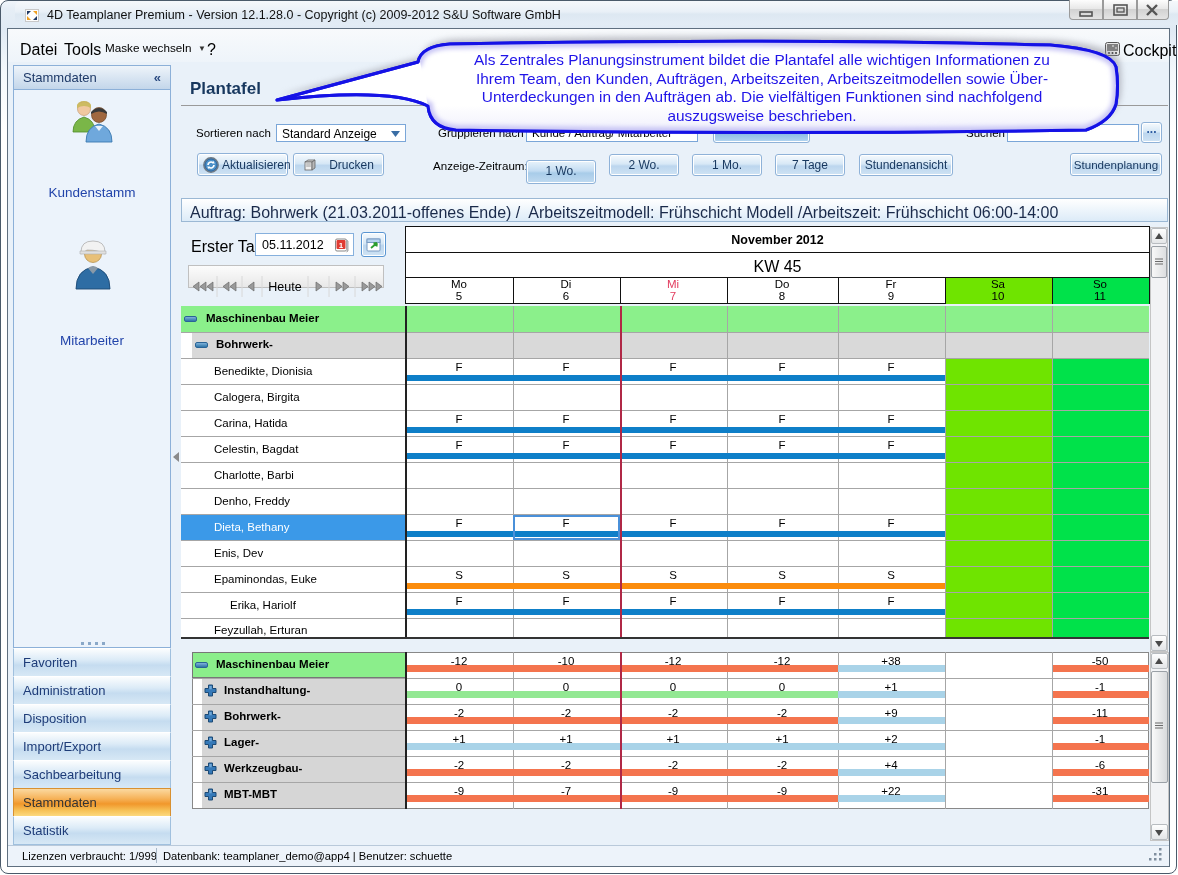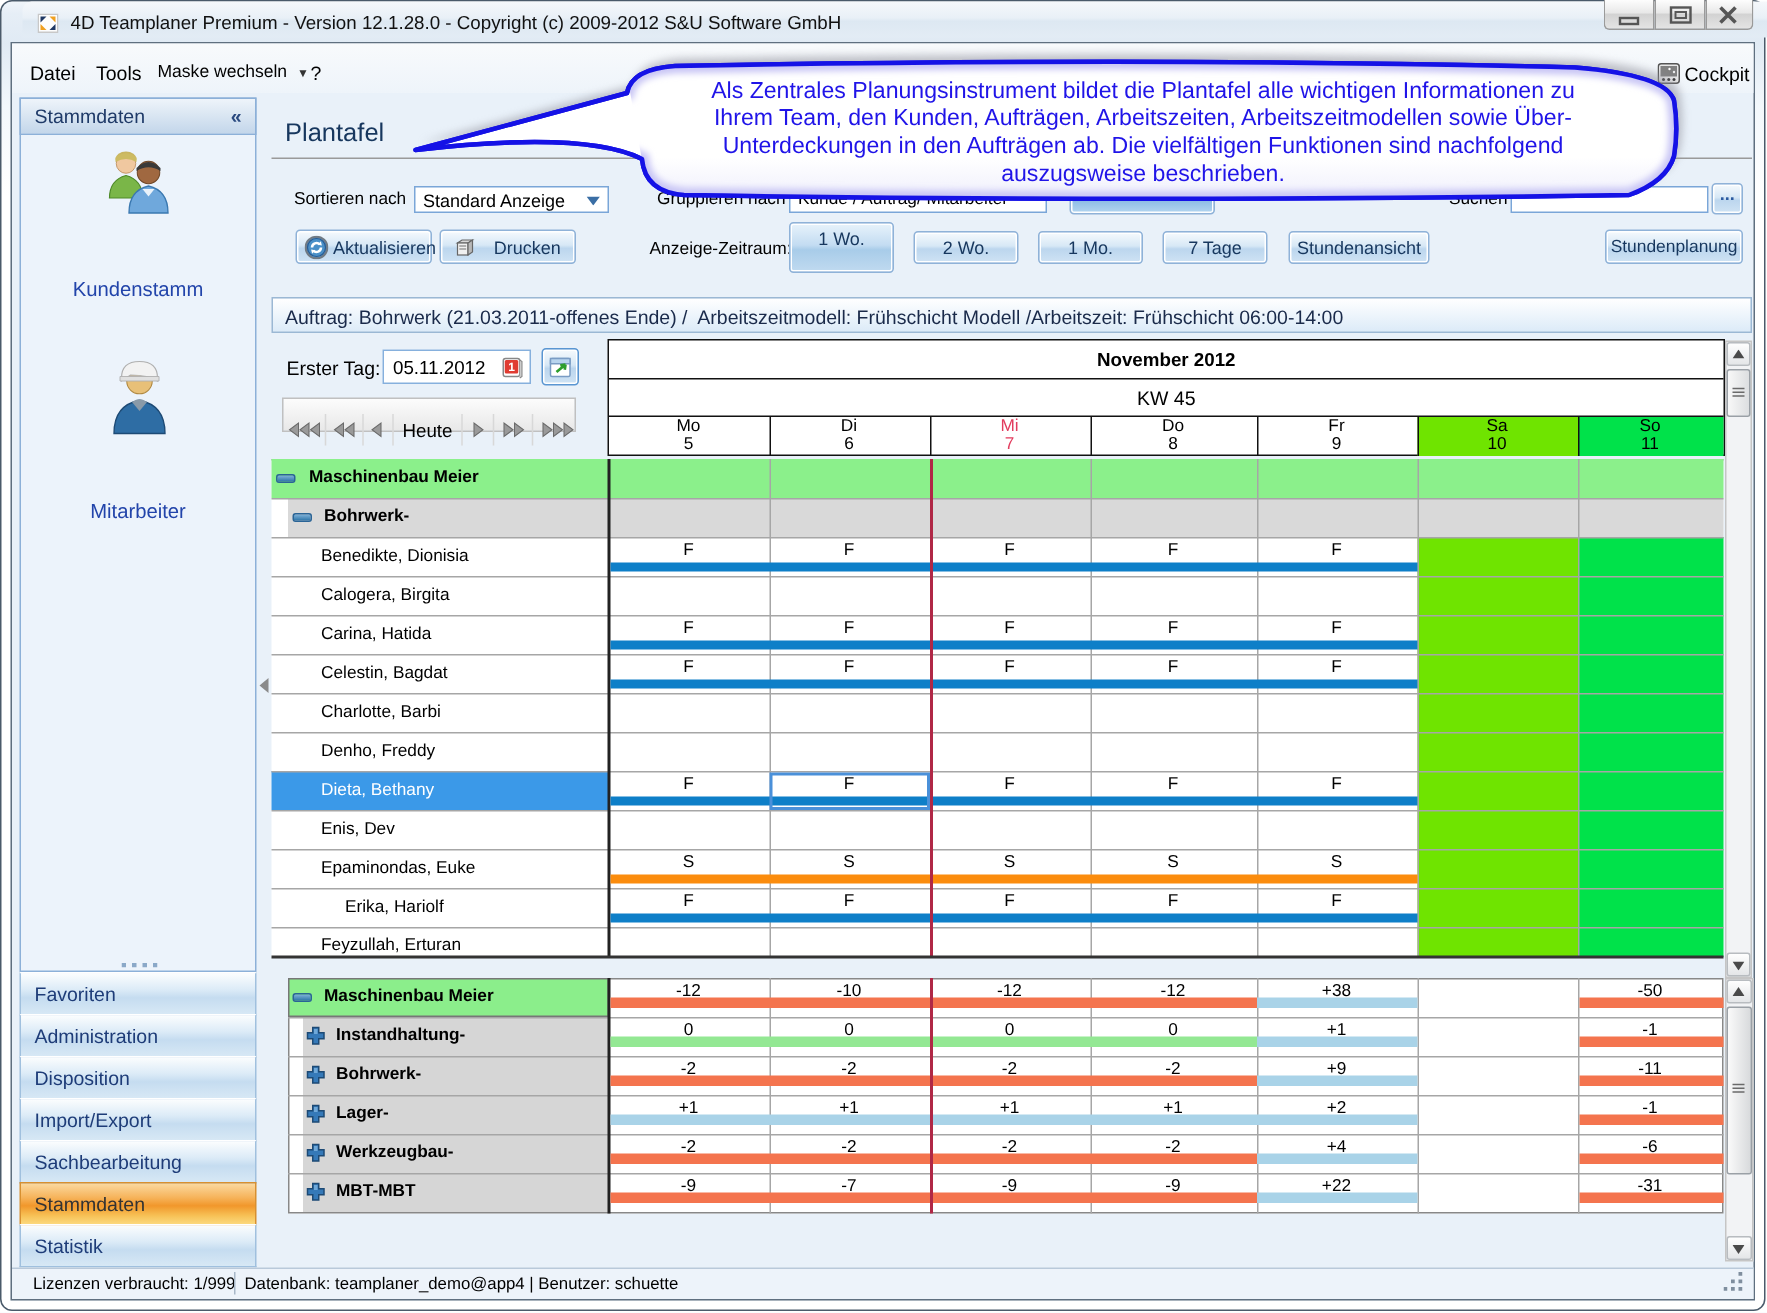--- a/index.html
+++ b/index.html
@@ -13,21 +13,21 @@
 .winbtn { position:absolute; top:0px; height:20px; border:1px solid #9a9a9a; border-top:none;
   background:linear-gradient(#fdfdfd,#e8e8e8 45%,#d2d2d2 50%,#e4e4e4); }
 #client { position:absolute; left:7px; top:28px; width:1163px; height:839px; background:#e9f1f9; border:1px solid #5f6f7f; }
 #menubar { position:absolute; left:8px; top:29px; width:1161px; height:33px; background:linear-gradient(#f8fafc,#eef4fa); font-size:12px; color:#111; }
 #panel { position:absolute; left:13px; top:65px; width:158px; height:583px; background:#ecf3fb; border:1px solid #8cb0d8; }
 #panelhdr { position:absolute; left:13px; top:65px; width:158px; height:25px; background:linear-gradient(#eef4fa,#c3d6ea); border:1px solid #8cb0d8; color:#1f3a68; font-size:13px; }
 .navitem { position:absolute; left:13px; width:158px; height:29px; border:1px solid #a0c0de; border-top:1px solid #ffffff;
   background:linear-gradient(#fbfdfe,#dcebf7 40%,#c5dcf0 60%,#d7e8f5); color:#1e3c78; font-size:13px; line-height:27px; padding-left:9px; }
 #statusbar { position:absolute; left:8px; top:845px; width:1161px; height:21px; background:#edf3fa; border-top:1px solid #b9c9da; font-size:12px; color:#111; }
 
-.lbl { position:absolute; font-size:13px; color:#000; white-space:nowrap; }
+.lbl { position:absolute; font-size:16px; color:#000; white-space:nowrap; }
 .btn { position:absolute; border:1px solid #8fb2d8; border-radius:3px; color:#17375e; font-size:12px; text-align:center;
   background:linear-gradient(#f6fafd,#d7e8f6 45%,#bcd6ee 55%,#cfe3f4); box-shadow:inset 0 0 0 1px #fff; }
 .input { position:absolute; background:#fff; border:1px solid #7aa6d8; font-size:12px; color:#000; }
 
 
 .vline { position:absolute; width:1px; background:#a6a6a6; }
 .hline { position:absolute; height:1px; background:#a6a6a6; }
 .bar { position:absolute; height:6px; }
 .fletter { position:absolute; width:60px; margin-left:-30px; text-align:center; font-size:11.5px; color:#000; }
 .gname { position:absolute; font-size:11.5px; color:#000; white-space:nowrap; }
@@ -121,21 +121,21 @@
 
   <svg class="abs" style="left:172px;top:452px" width="8" height="10" viewBox="0 0 8 10">
     <polygon points="7,0 7,10 1,5" fill="#8a8a8a"></polygon>
   </svg>
 
   <div id="statusbar"></div>
   <span class="lbl" style="left:22px;top:850px;font-size:11.2px;">Lizenzen verbraucht: 1/999</span>
   <div class="abs" style="left:156px;top:848px;width:1px;height:15px;background:#a8b8c8;"></div>
   <span class="lbl" style="left:163px;top:850px;font-size:11.2px;">Datenbank: teamplaner_demo@app4 | Benutzer: schuette</span>
 
-  <div style="position:absolute;left:190px;top:79px;font-size:17px;font-weight:normal;color:#17375e;">Plantafel</div>
+  <div style="position:absolute;left:190px;top:79px;font-size:17px;font-weight:bold;color:#17375e;">Plantafel</div>
   <div class="hline" style="left:181px;top:105px;width:987px;background:#9a9a9a;"></div>
 
   <span class="lbl" style="left:196px;top:127px;font-size:11.5px;">Sortieren nach</span>
   <div class="input" style="left:276px;top:124px;width:130px;height:18px;">
     <span style="position:absolute;left:5px;top:2px;">Standard Anzeige</span>
     <svg class="abs" style="right:5px;top:6px" width="9" height="6" viewBox="0 0 9 6">
       <polygon points="0,0 9,0 4.5,6" fill="#3a6ea5"></polygon>
     </svg>
   </div>
   <span class="lbl" style="left:438px;top:127px;font-size:11.5px;">Gruppieren nach</span>
@@ -157,21 +157,21 @@
     </svg></div>
   <div class="btn" style="left:293px;top:153px;width:91px;height:23px;line-height:22px;padding-left:26px;">Drucken
     <svg class="abs" style="left:8px;top:4px" width="16" height="15" viewBox="0 0 16 15">
       <polygon points="3,4 10,4 13,2 6,2" fill="#d8d8d8" stroke="#666" stroke-width="0.8"></polygon>
       <rect x="3" y="4" width="7" height="8" fill="#f0f0f0" stroke="#666" stroke-width="0.8"></rect>
       <polygon points="10,12 13,10 13,2 10,4" fill="#b8b8b8" stroke="#666" stroke-width="0.8"></polygon>
       <rect x="4.2" y="5.5" width="4.6" height="1" fill="#999"></rect>
       <rect x="4.2" y="7.5" width="4.6" height="1" fill="#999"></rect>
     </svg></div>
   <span class="lbl" style="left:433px;top:159px;font-size:11.6px;">Anzeige-Zeitraum:</span>
-  <div class="btn" style="left:526px;top:148px;width:70px;height:34px;line-height:21px;background:linear-gradient(#e8f3fb,#c3dcf2 45%,#a8cce9 55%,#c0daf0);">1 Wo.</div>
+  <div class="btn" style="left:526px;top:160px;width:70px;height:24px;line-height:21px;background:linear-gradient(#e8f3fb,#c3dcf2 45%,#a8cce9 55%,#c0daf0);">1 Wo.</div>
   <div class="btn" style="left:609px;top:154px;width:70px;height:22px;line-height:21px;">2 Wo.</div>
   <div class="btn" style="left:692px;top:154px;width:70px;height:22px;line-height:21px;">1 Mo.</div>
   <div class="btn" style="left:775px;top:154px;width:70px;height:22px;line-height:21px;">7 Tage</div>
   <div class="btn" style="left:859px;top:154px;width:94px;height:22px;line-height:21px;">Stundenansicht</div>
   <div class="btn" style="left:1070px;top:153px;width:92px;height:23px;line-height:22px;font-size:11.6px;">Stundenplanung</div>
 
   <div class="abs" style="left:181px;top:198px;width:987px;height:24px;border:1px solid #9bb8d4;background:linear-gradient(#ffffff,#dcebf8);"></div>
   <span class="lbl" style="left:190px;top:204px;color:#1a2a4a;">Auftrag: Bohrwerk (21.03.2011-offenes Ende) /&nbsp; Arbeitszeitmodell: Frühschicht Modell /Arbeitszeit: Frühschicht 06:00-14:00</span>
 
   <span class="lbl" style="left:191px;top:238px;text-align:center;">Erster Tag:</span>

